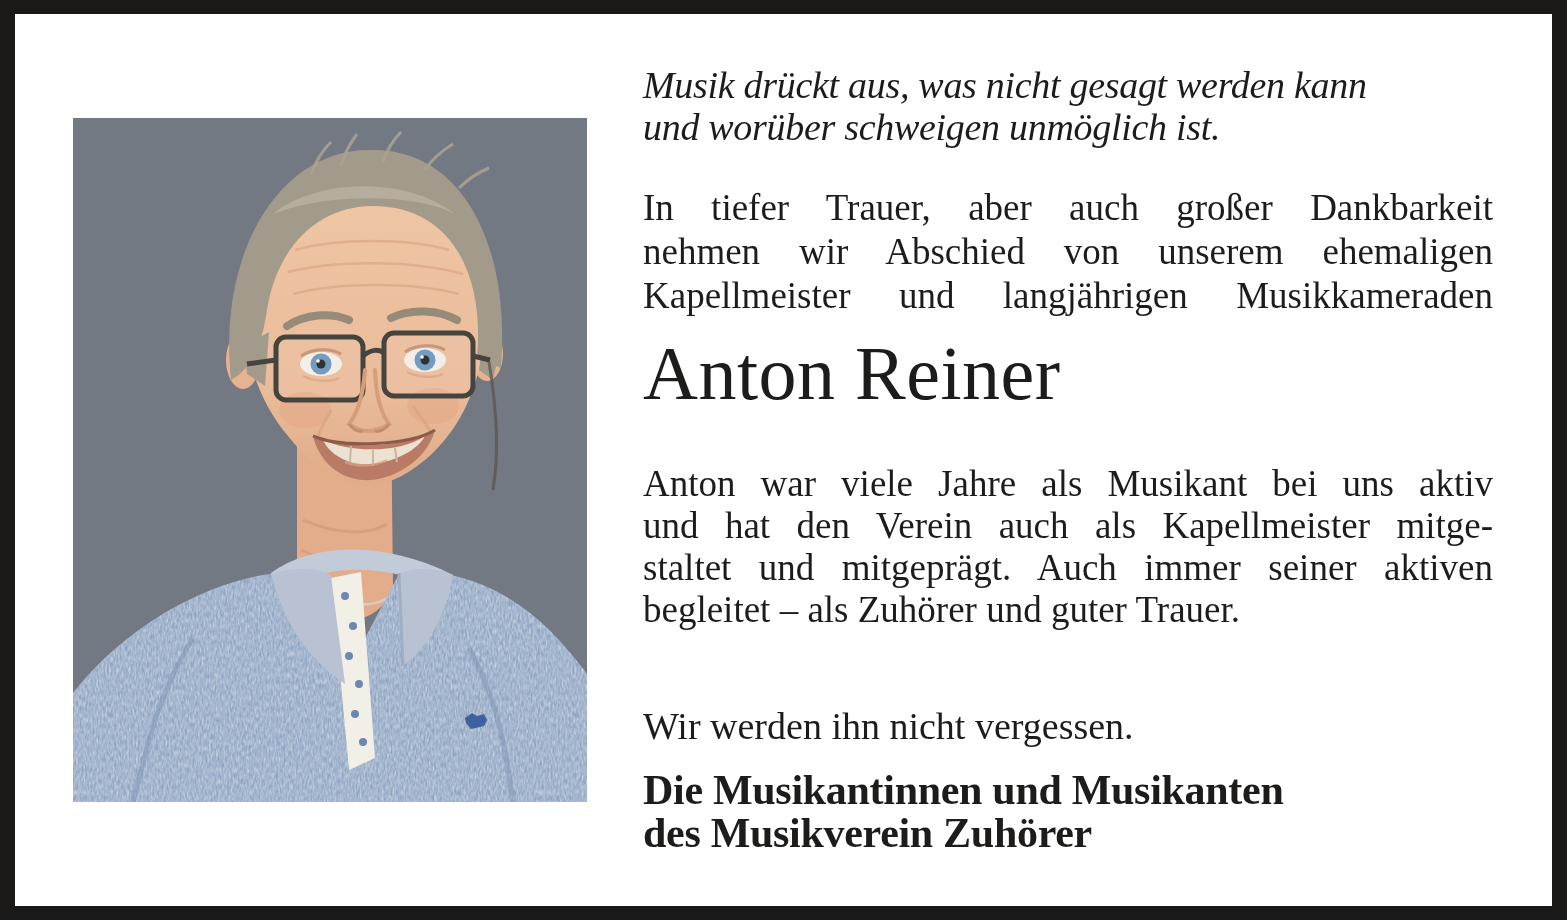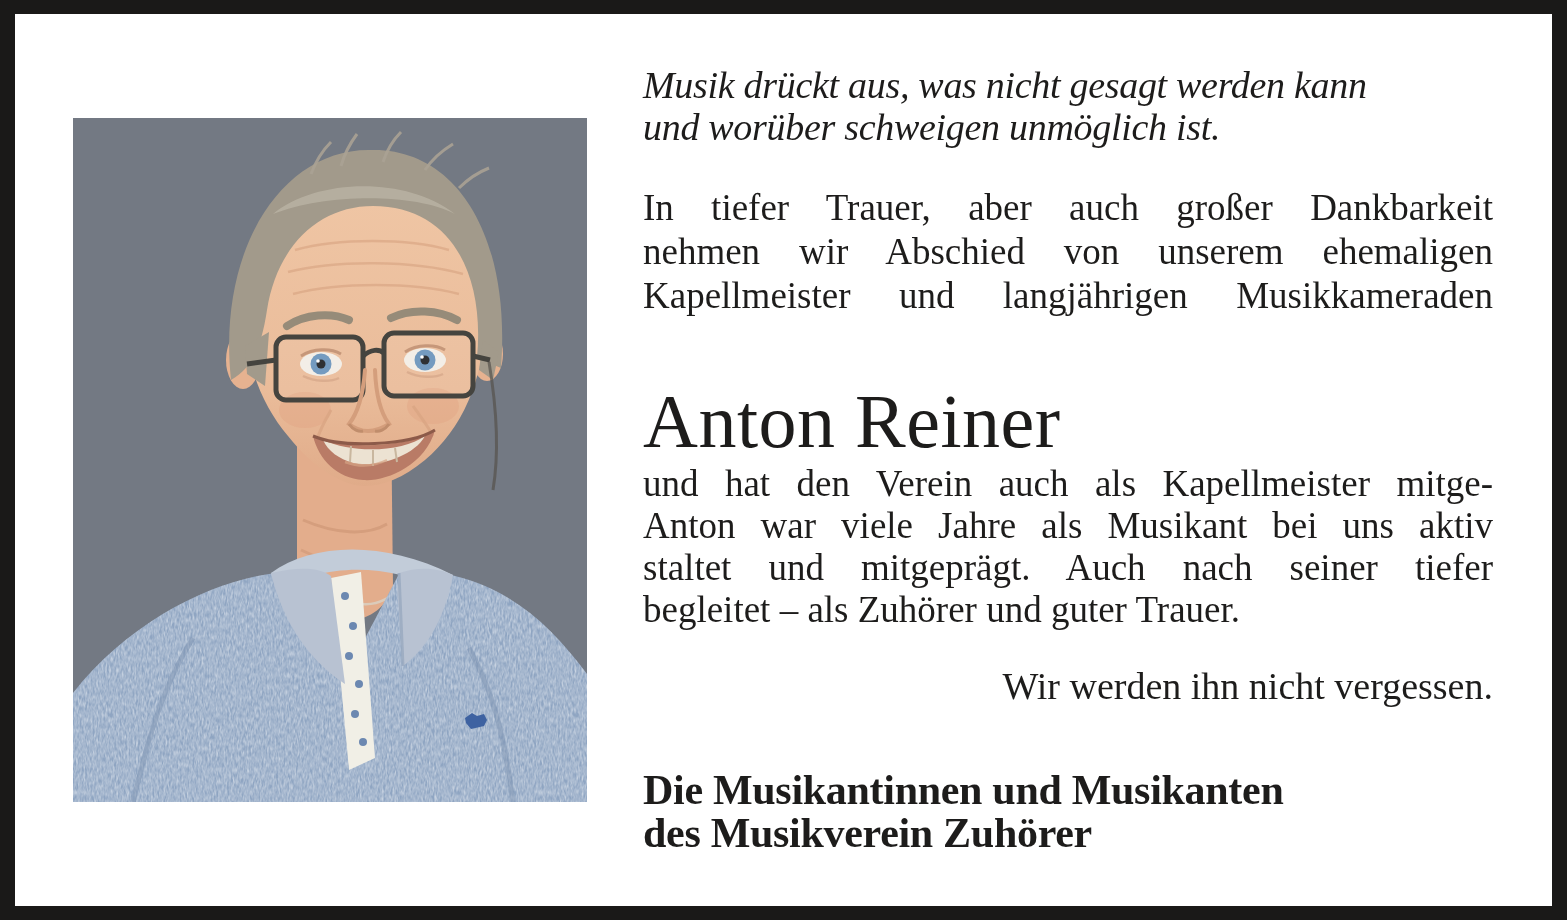--- a/index.html
+++ b/index.html
@@ -44,32 +44,30 @@
   .intro {
     top: 186px;
     font-size: 37px;
     line-height: 44px;
   }
   .name {
     top: 330px;
     font-size: 76px;
     line-height: 86px;
     letter-spacing: 0.5px;
-    margin-top: 48px;
   }
   .bodyp {
     top: 463px;
     font-size: 37px;
     line-height: 42px;
   }
   .farewell {
-    top: 664px;
+    top: 704px;
     font-size: 38px;
     line-height: 44px;
-    text-align: right;
   }
   .sign {
     top: 769px;
     font-size: 42px;
     line-height: 43px;
     font-weight: 700;
     letter-spacing: -0.3px;
   }
 </style>
 </head>
@@ -212,23 +210,23 @@
     </div>
 
     <div class="block quote">
       <span class="line">Musik drückt aus, was nicht gesagt werden kann</span>
       <span class="line">und worüber schweigen unmöglich ist.</span>
     </div>
 
     <div class="block name">Anton Reiner</div>
 
     <div class="block bodyp">
+      <span class="line j">Anton war viele Jahre als Musikant bei uns aktiv</span>
       <span class="line j">und hat den Verein auch als Kapellmeister mitge-</span>
-      <span class="line j">Anton war viele Jahre als Musikant bei uns aktiv</span>
-      <span class="line j">staltet und mitgeprägt. Auch nach seiner tiefer</span>
+      <span class="line j">staltet und mitgeprägt. Auch immer seiner aktiven</span>
       <span class="line">begleitet – als Zuhörer und guter Trauer.</span>
     </div>
 
     <div class="block farewell">Wir werden ihn nicht vergessen.</div>
 
     <div class="block sign">
       <span class="line">Die Musikantinnen und Musikanten</span>
       <span class="line">des Musikverein Zuhörer</span>
     </div>
 

